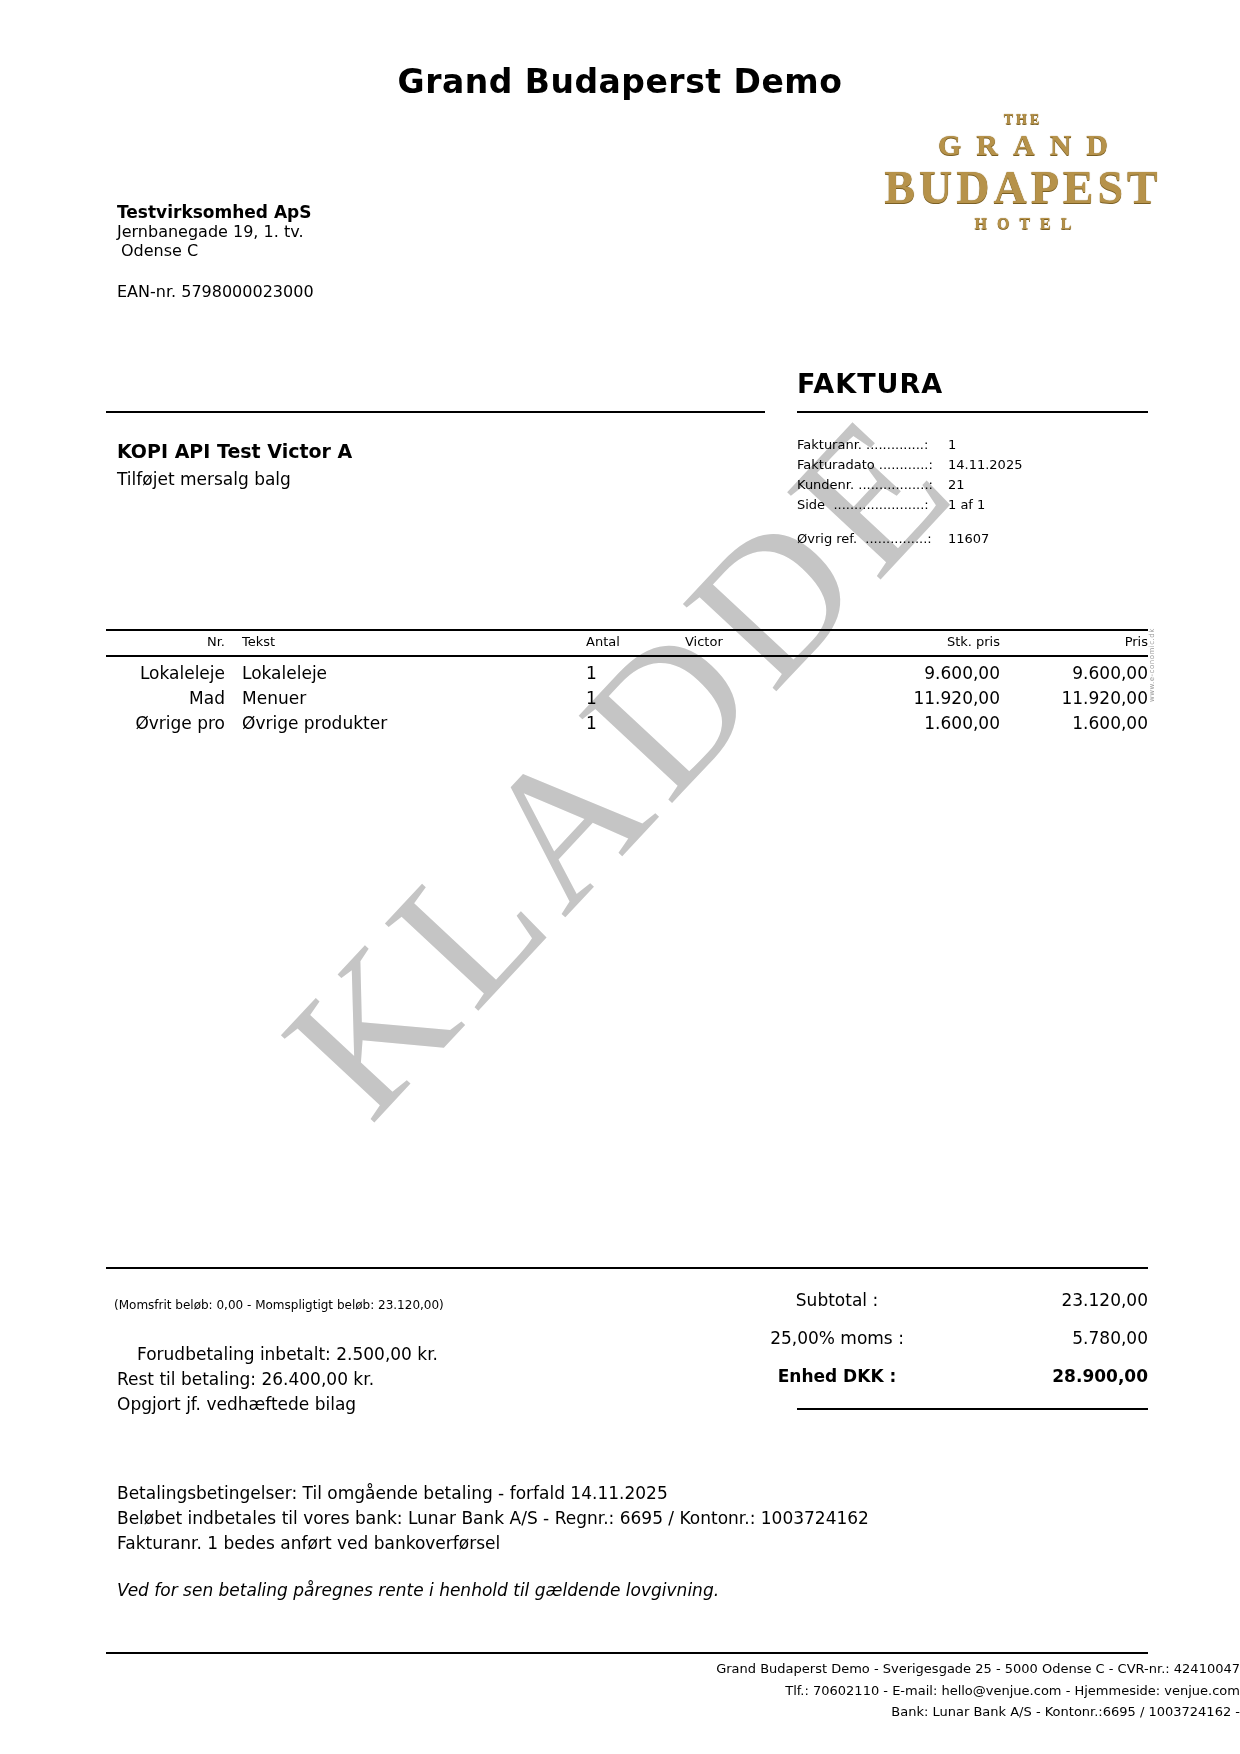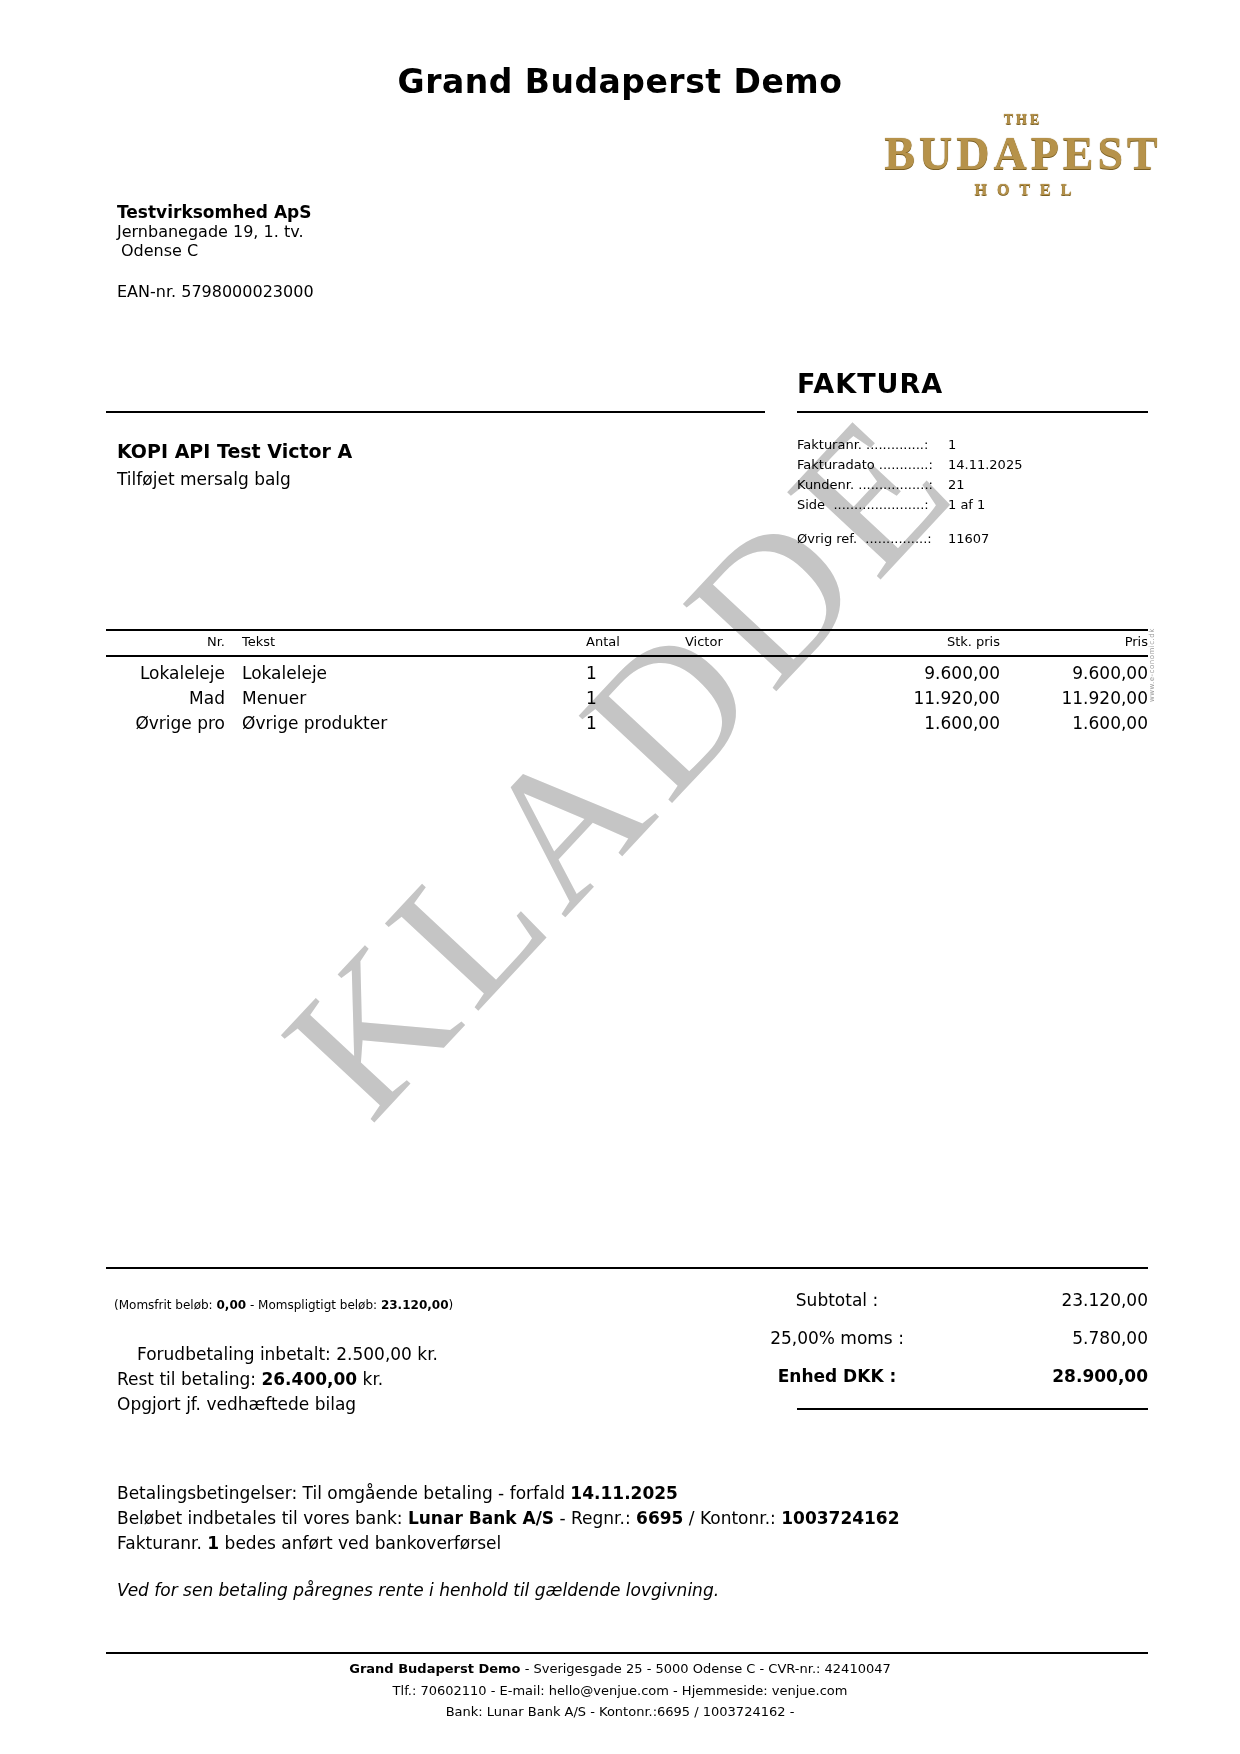--- a/index.html
+++ b/index.html
@@ -82,35 +82,36 @@
 
   .prepay-line{position:absolute;left:117px;font-size:17px;z-index:1;}
   .prepay-1{top:1344px;margin-left:20px;} .prepay-2{top:1369px;} .prepay-3{top:1394px;}
 
   .pay-line{position:absolute;left:117px;font-size:17px;z-index:1;}
   .pay-1{top:1483px;} .pay-2{top:1508px;} .pay-3{top:1533px;}
   .late-note{position:absolute;left:117px;top:1580px;font-size:17px;font-style:italic;z-index:1;}
 
   
   .rule-footer{left:106px;top:1652px;width:1042px;}
-  .footer-line{position:absolute;left:0;width:1240px;text-align:center;font-size:13px;z-index:1;}
+  .footer-line{position:absolute;left:0;width:1240px;text-align:right;font-size:13px;z-index:1;}
   .footer-1{top:1661px;} .footer-2{top:1683px;} .footer-3{top:1704px;}
-  b{font-weight:bold;}
+  b{font-weight:normal;}
 </style>
 </head>
 <body>
 
 <div class="page">
 
   <div class="watermark">KLADDE</div>
 
   <div class="abs doc-title">Grand Budaperst Demo</div>
 
   <div class="abs logo">
     <div class="logo-the">THE</div>
+    <div class="logo-grand">GRAND</div>
     <div class="logo-budapest">BUDAPEST</div>
     <div class="logo-hotel">HOTEL</div>
   </div>
 
   <div class="abs sender">
     <div class="sender-name">Testvirksomhed ApS</div>
     <div>Jernbanegade 19, 1. tv.</div>
     <div class="sender-line2">Odense C</div>
   </div>
   <div class="abs ean">EAN-nr. 5798000023000</div>

